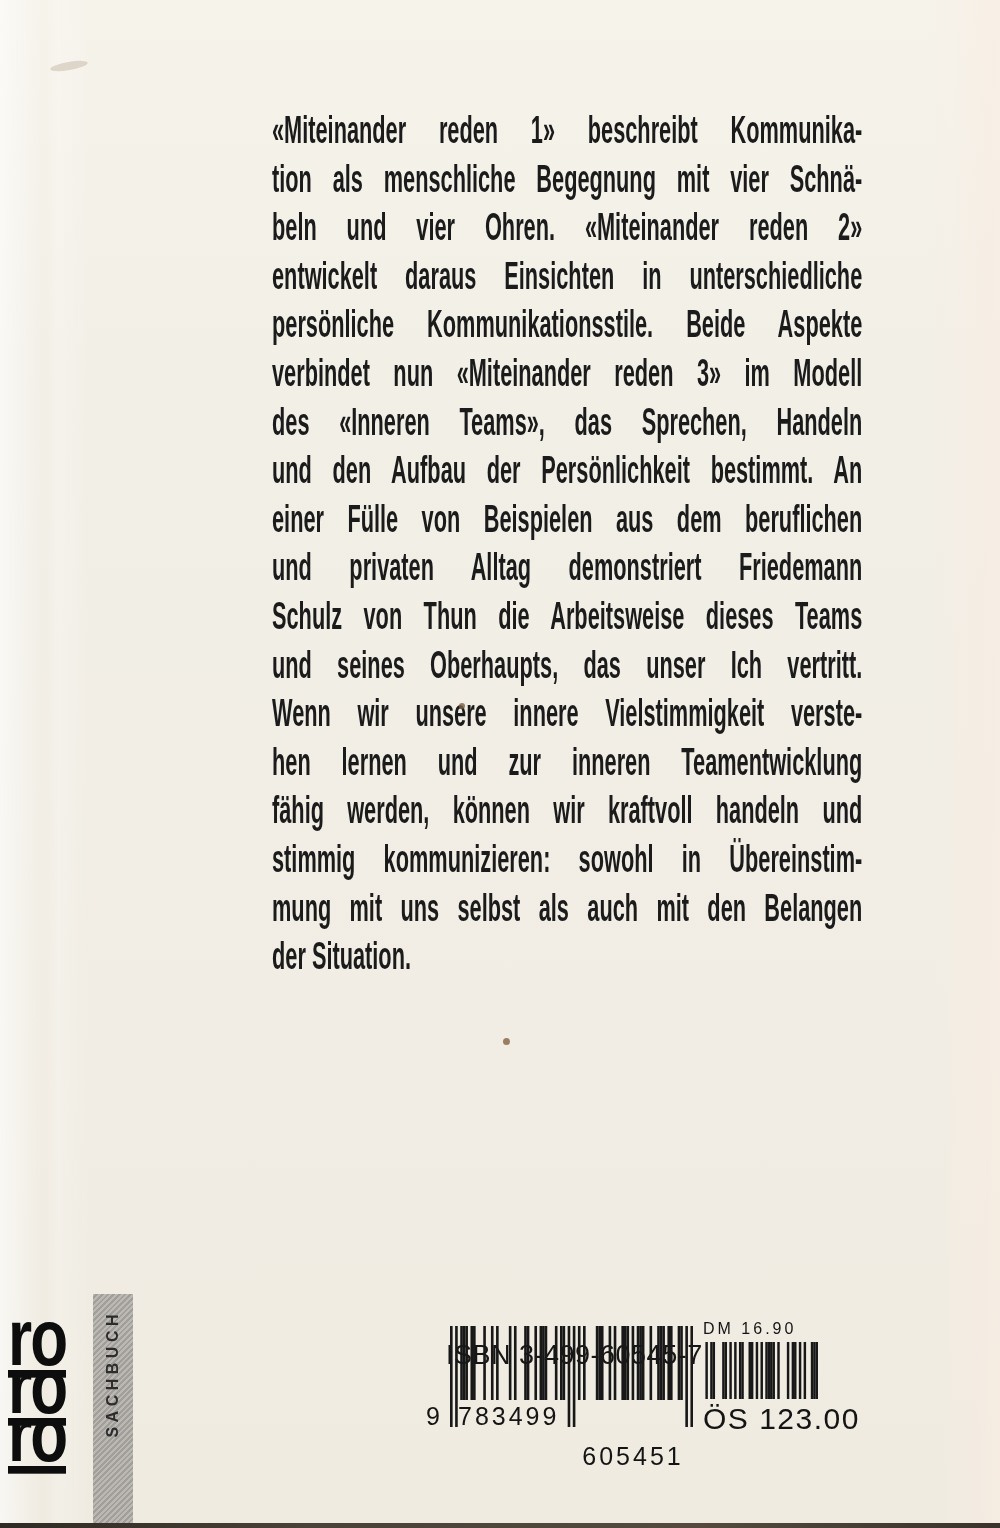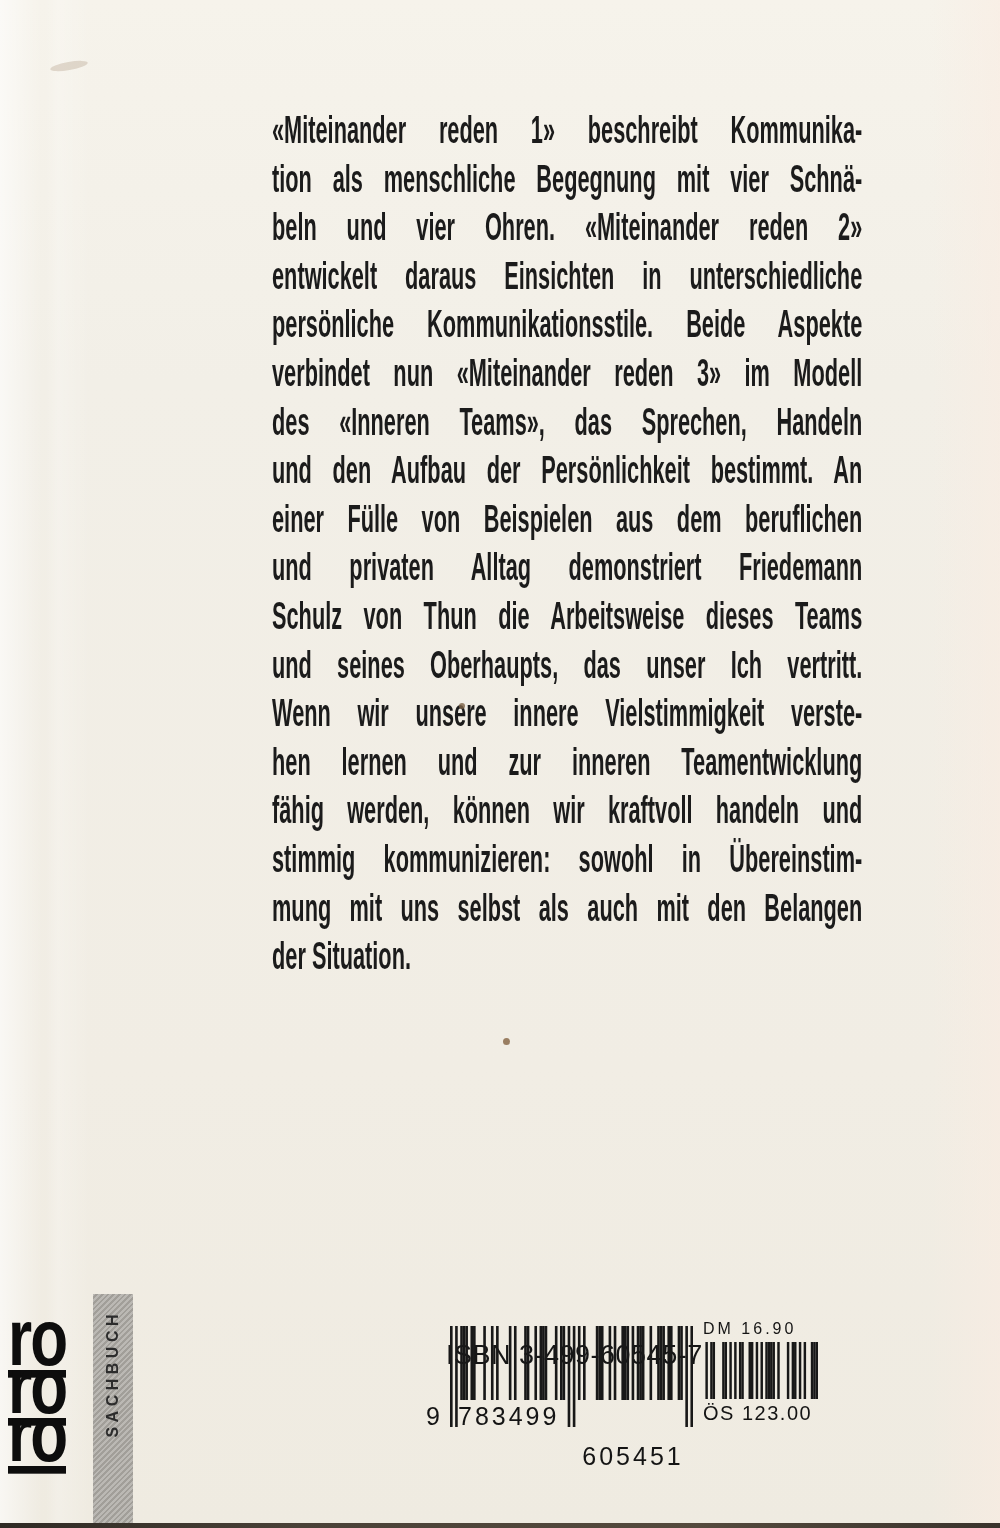--- a/index.html
+++ b/index.html
@@ -33,21 +33,21 @@
   .barcode{position:absolute;left:450px;top:1326px;width:243px;height:101px;}
   .barcode svg{position:absolute;left:0;top:0;}
   .bc-digit{position:absolute;top:76px;font-size:25px;color:#141414;white-space:nowrap;}
   .bc-lead{left:-24px;}
   .bc-g1{left:8px;width:108px;text-align:left;letter-spacing:3px;}
   .bc-g2{left:129px;width:108px;text-align:center;letter-spacing:3px;margin-top:40px;}
   
   .price{position:absolute;left:703px;top:1320px;width:124px;color:#141414;}
   .price .dm{font-size:16px;letter-spacing:3px;white-space:nowrap;}
   .price svg{display:block;margin-top:4px;}
-  .price .oes{font-size:20px;letter-spacing:1.5px;white-space:nowrap;margin-top:3px;}
+  .price .oes{font-size:30px;letter-spacing:1.5px;white-space:nowrap;margin-top:3px;}
   
   .logo{position:absolute;left:8px;top:1314px;color:#0d0d0d;font-weight:bold;text-decoration:underline;}
   .logo .ro{
     height:48px;line-height:48px;font-size:62px;letter-spacing:-2px;
     transform:scale(1.0,1.28);transform-origin:0 50%;
   }
   
   .stripe{
     position:absolute;left:93px;top:1294px;width:40px;height:234px;
     background:

